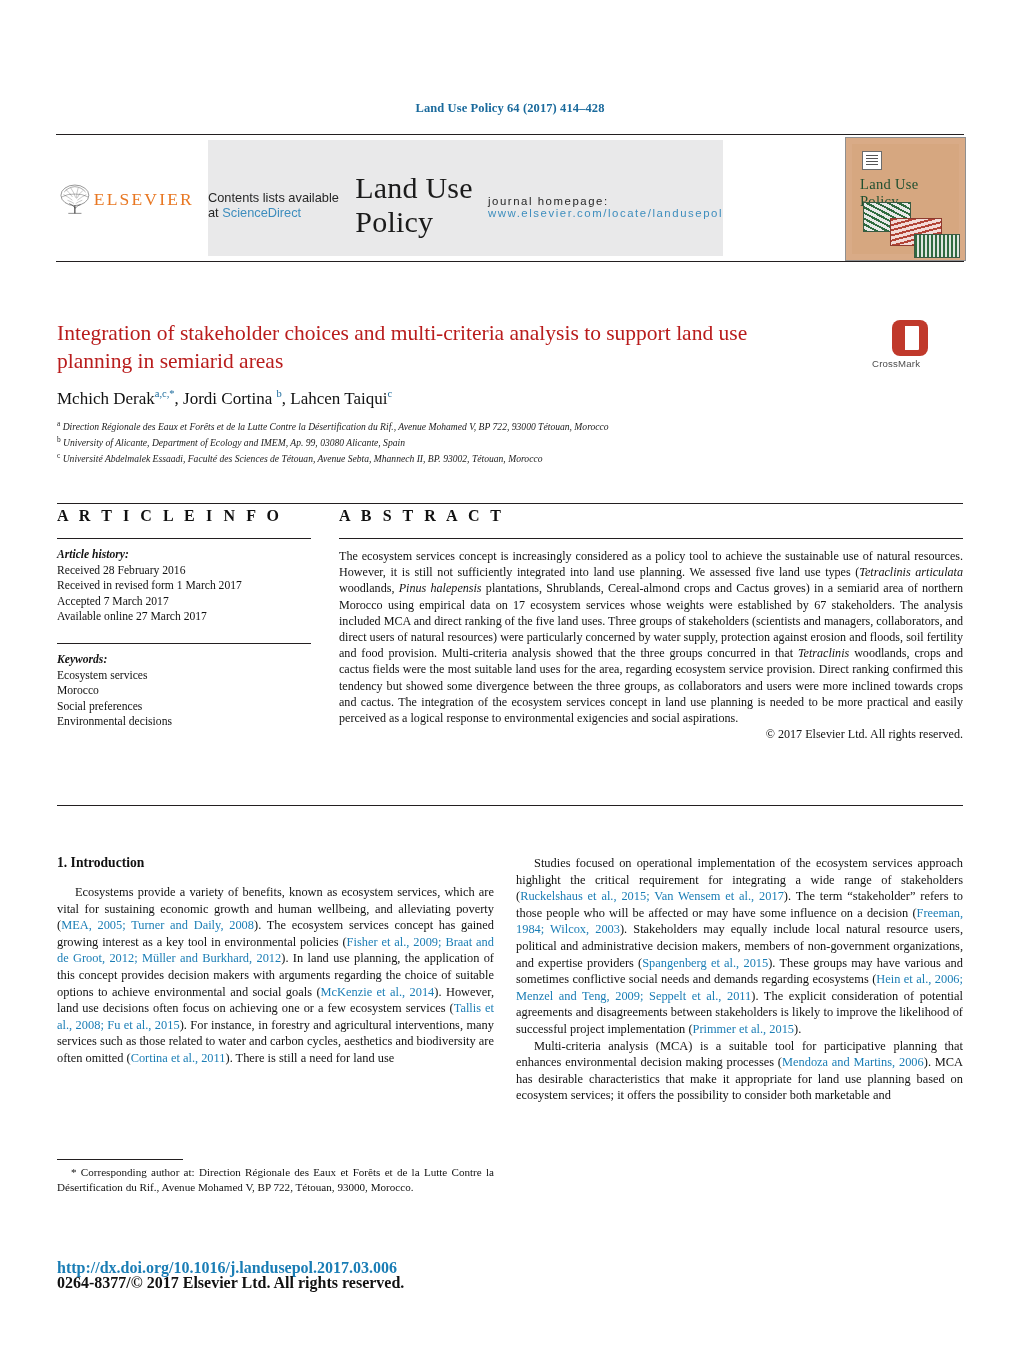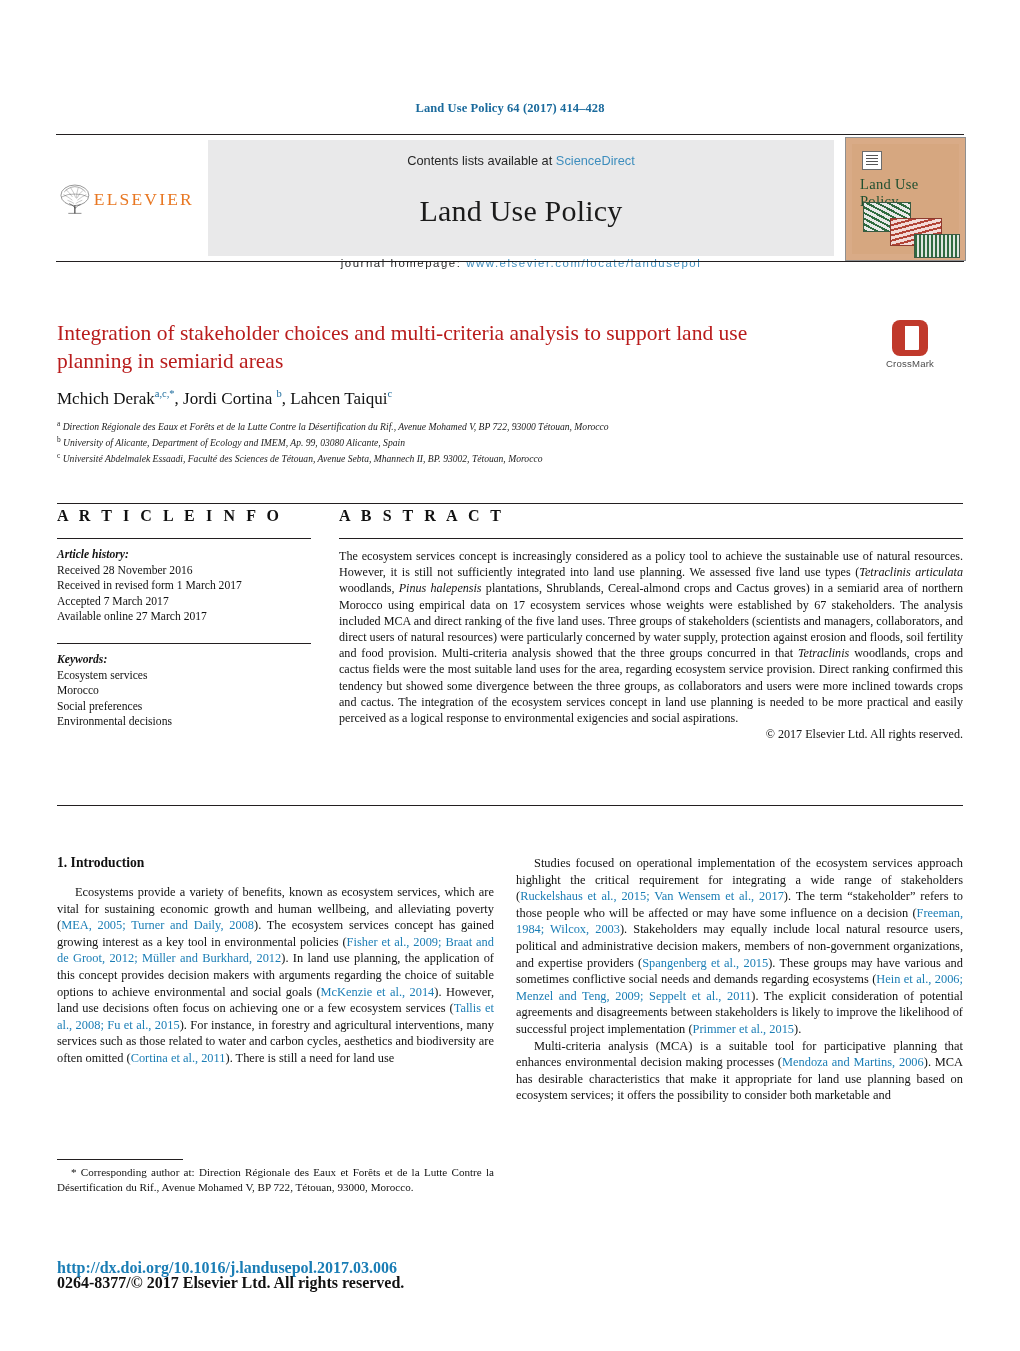--- a/index.html
+++ b/index.html
@@ -73,25 +73,25 @@
     font-size: 17.5px;
     letter-spacing: 2.2px;
     color: #e87722;
     font-weight: normal;
     margin-top: 2px;
   }
   .journal-banner {
     position: absolute;
     left: 152px;
     top: 6px;
-    width: 626px;
+    width: 515px;
     height: 116px;
     background: #e9e9ea;
     display: flex;
-    flex-direction: column;
+    flex-direction: row;
     align-items: center;
     gap: 12px;
   }
   .contents-line {
     margin-top: 13px;
     font-family: "Liberation Sans", sans-serif;
     font-size: 12.8px;
     color: #262626;
   }
   .contents-line .sd {
@@ -218,21 +218,21 @@
     vertical-align: super;
   }
 
   
   .crossmark {
     position: absolute;
     left: 872px;
     top: 283px;
     width: 76px;
     height: 58px;
-    text-align: center;
+    text-align: left;
   }
   .crossmark-badge {
     width: 36px; height: 36px;
     margin: 0 auto;
     border-radius: 8px;
     background: #c0392b;
     position: relative;
   }
   .crossmark-badge::before {
     content: "";
@@ -469,21 +469,21 @@
     <div class="crossmark-label">CrossMark</div>
   </div>
 
   <div class="rule-thin-full" style="top:466px;"></div>
 
   <div class="info-col">
     <div class="sec-head">A R T I C L E  I N F O</div>
     <div class="sec-rule"></div>
     <div class="info-body">
       <div class="info-label">Article history:</div>
-      <div>Received 28 November 2016</div>
+      <div>Received 28 February 2016</div>
       <div>Received in revised form 1 March 2017</div>
       <div>Accepted 7 March 2017</div>
       <div>Available online 27 March 2017</div>
     </div>
     <div class="info-rule2"></div>
     <div class="info-body">
       <div class="info-label">Keywords:</div>
       <div>Ecosystem services</div>
       <div>Morocco</div>
       <div>Social preferences</div>

